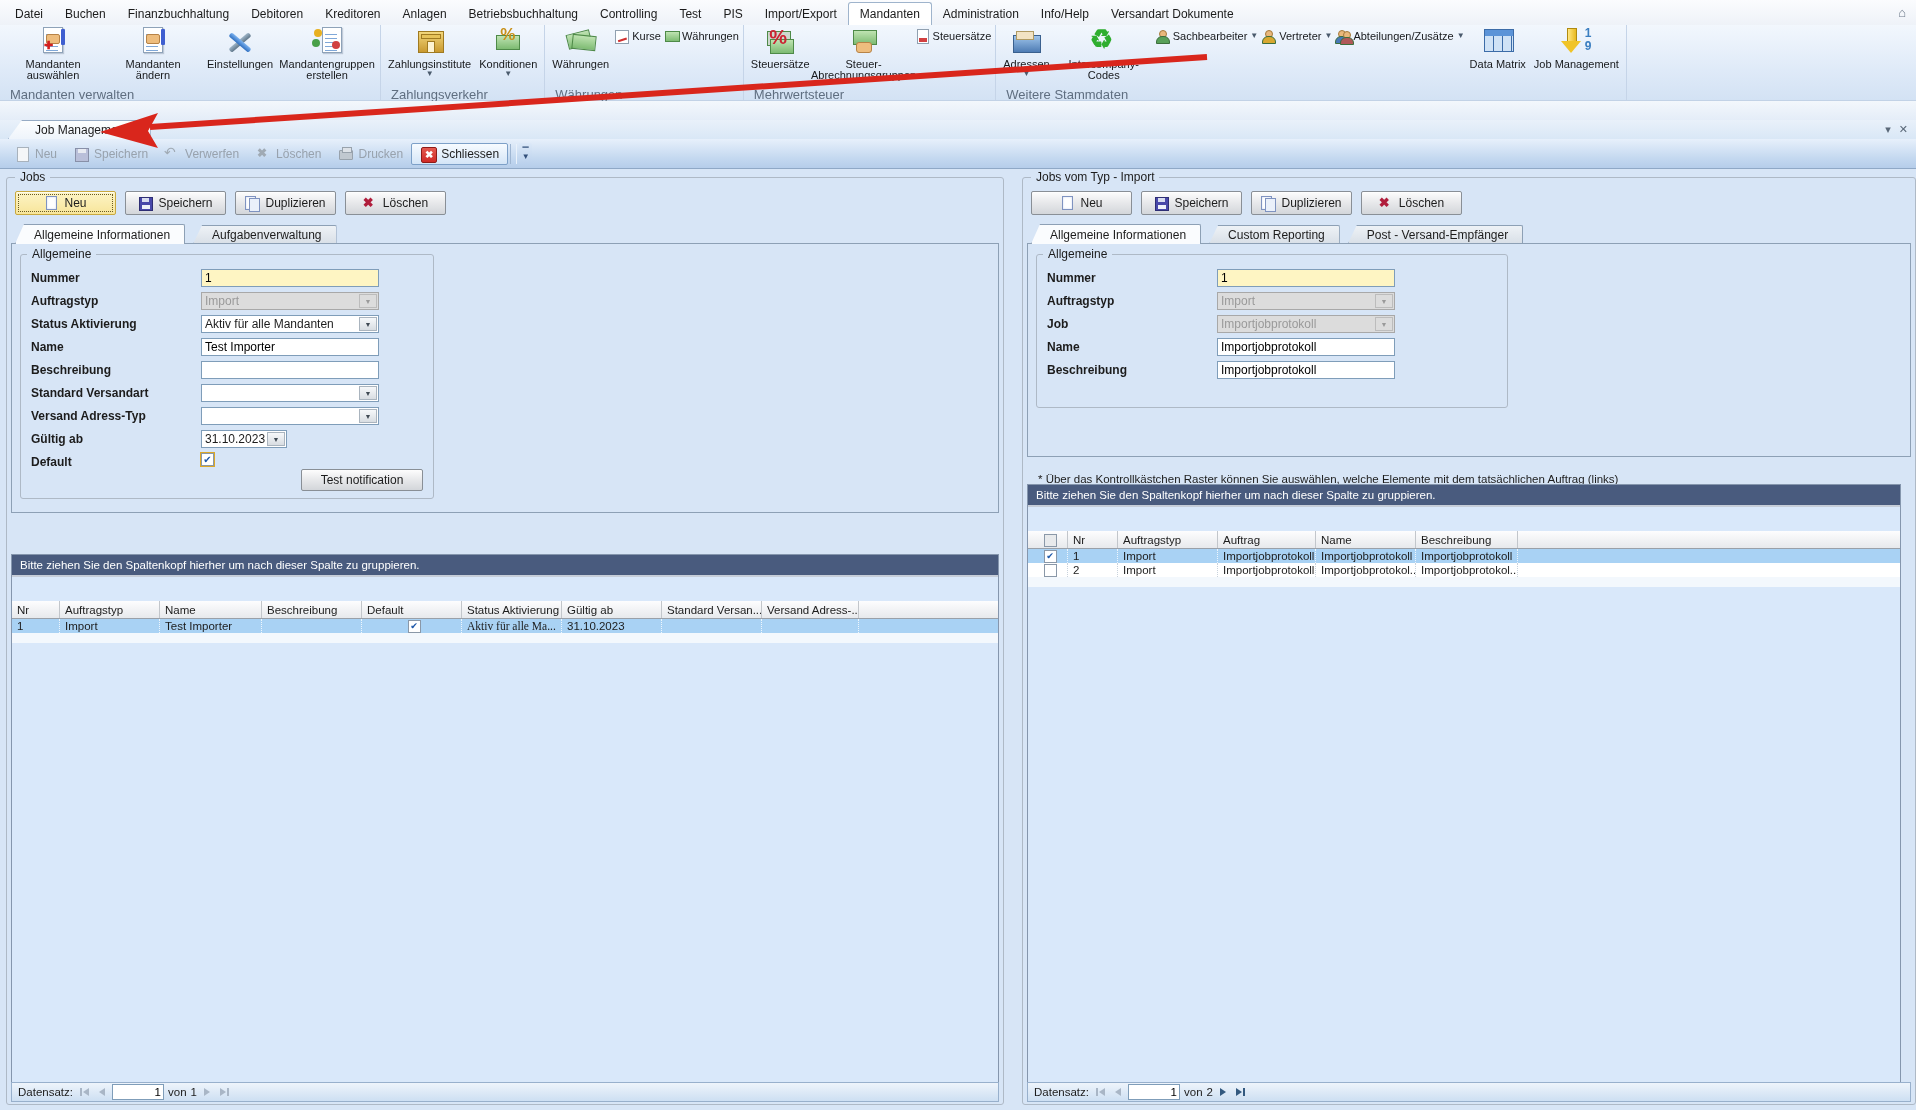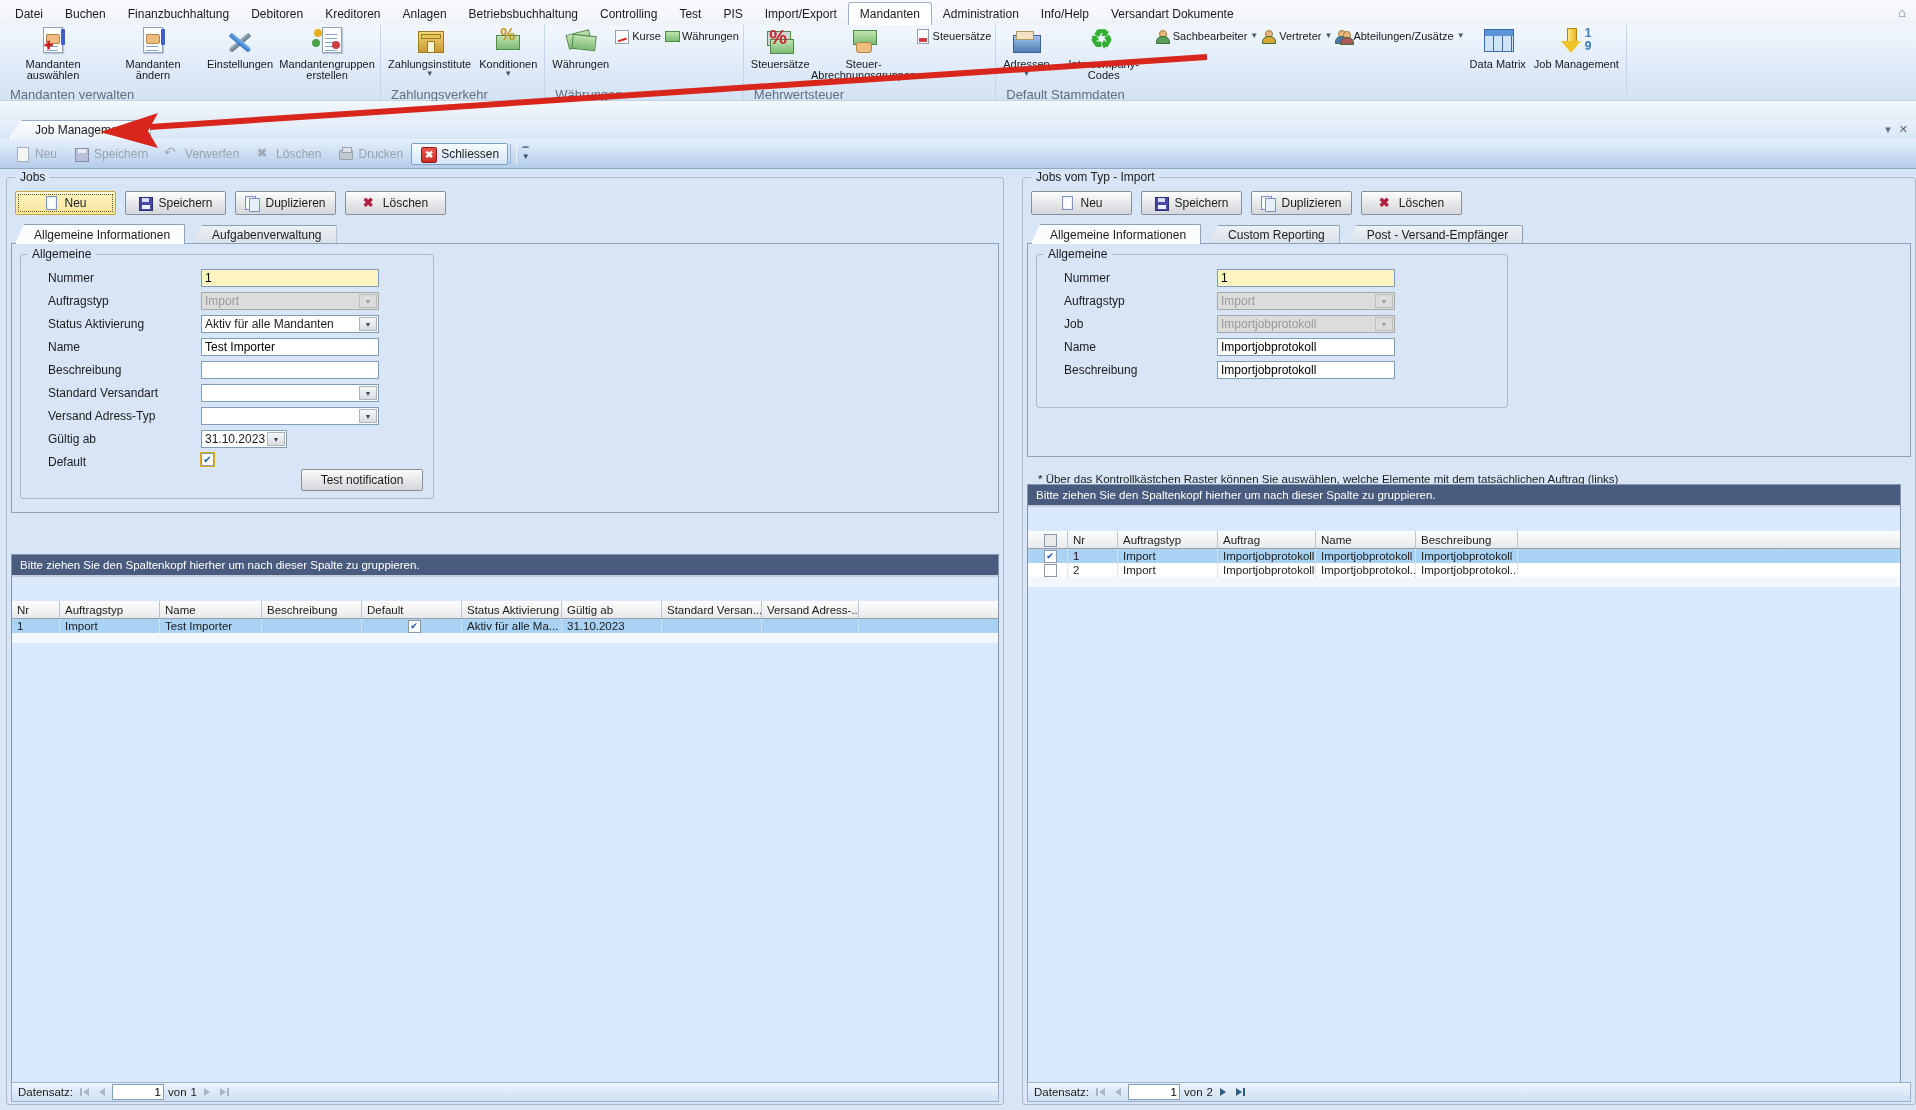--- a/index.html
+++ b/index.html
@@ -111,21 +111,21 @@
   .tab.active{background:#fafcfe;height:19px;z-index:2;}
   .tabpanel{position:absolute;left:4px;right:4px;border:1px solid #8da0b5;background:transparent;}
   #left-panel .tabpanel{top:65px;height:268px;}
   #right-panel .tabpanel{top:65px;height:212px;}
 
   .fieldset{position:absolute;border:1px solid #aeb9c6;border-radius:3px;}
   .fieldset>.panel-title{top:-8px;left:6px;}
   #lp-fieldset{top:10px;left:8px;width:412px;height:243px;}
   #rp-fieldset{top:10px;left:8px;width:470px;height:152px;}
   .frow{position:absolute;left:0;right:0;height:19px;}
-  .frow .flabel{position:absolute;left:27px;top:2px;font-size:12px;}
+  .frow .flabel{position:absolute;left:10px;top:2px;font-size:12px;font-weight:bold;}
   .fctl{position:absolute;left:180px;top:0;height:18px;box-sizing:border-box;}
   .finput{width:178px;border:1px solid #7f9db9;background:#fff;font-size:12px;padding:1px 3px;font-family:"Liberation Sans",sans-serif;}
   .finput.hl{background:var(--highlight-yellow);}
   .fselect{width:178px;border:1px solid #7f9db9;background:#fff;display:flex;align-items:center;}
   .fselect .sval{flex:1;padding:0 3px;font-size:12px;white-space:nowrap;overflow:hidden;}
   .sarrow{width:16px;align-self:stretch;margin:1px;background:linear-gradient(#f6f8fa,#d8dde2);border:1px solid #aab4be;display:flex;align-items:center;justify-content:center;font-size:7px;color:#404a54;}
   .fselect.disabled{background:var(--disabled-bg);border-color:#a8a8a8;}
   .fselect.disabled .sval{color:#9a9a9a;}
   .fselect.disabled .sarrow{background:var(--disabled-bg);border-color:#bcbcbc;color:#9a9a9a;}
   .fdate{width:86px;}
@@ -345,21 +345,21 @@
           </div>
           <div class="rbig">
             <span class="ico">
               <span class="i-arrstem"></span>
               <span class="i-arrhead"></span>
               <span class="i-19">1<br>9</span>
             </span>
             <div class="rlabel">Job Management</div>
           </div>
         </div>
-        <div class="rgroup-label">Default Stammdaten</div>
+        <div class="rgroup-label">Weitere Stammdaten</div>
       </div>
     </div>
   <div id="subband"></div>
 
   <div id="tabstrip">
     <div class="doctab">
       <span>Job Management</span>
     </div>
     <span id="ts-spacer"></span>
     <span class="ts-ctl">▾</span>
@@ -546,21 +546,21 @@
           </div>
           <div class="gcell" style="width: 102px;">
             <span>Test Importer</span>
           </div>
           <div class="gcell" style="width: 100px;">
             <span></span>
           </div>
           <div class="gcell" style="width: 100px;">
             <span class="cbox">✔</span>
           </div>
-          <div class="gcell" style="width: 100px;">
+          <div class="gcell" style="width: 100px; font-family: Liberation Serif, serif;">
             <span>Aktiv für alle Ma...</span>
           </div>
           <div class="gcell" style="width: 100px;">
             <span>31.10.2023</span>
           </div>
           <div class="gcell" style="width: 100px;">
             <span></span>
           </div>
           <div class="gcell" style="width: 97px;">
             <span></span>

